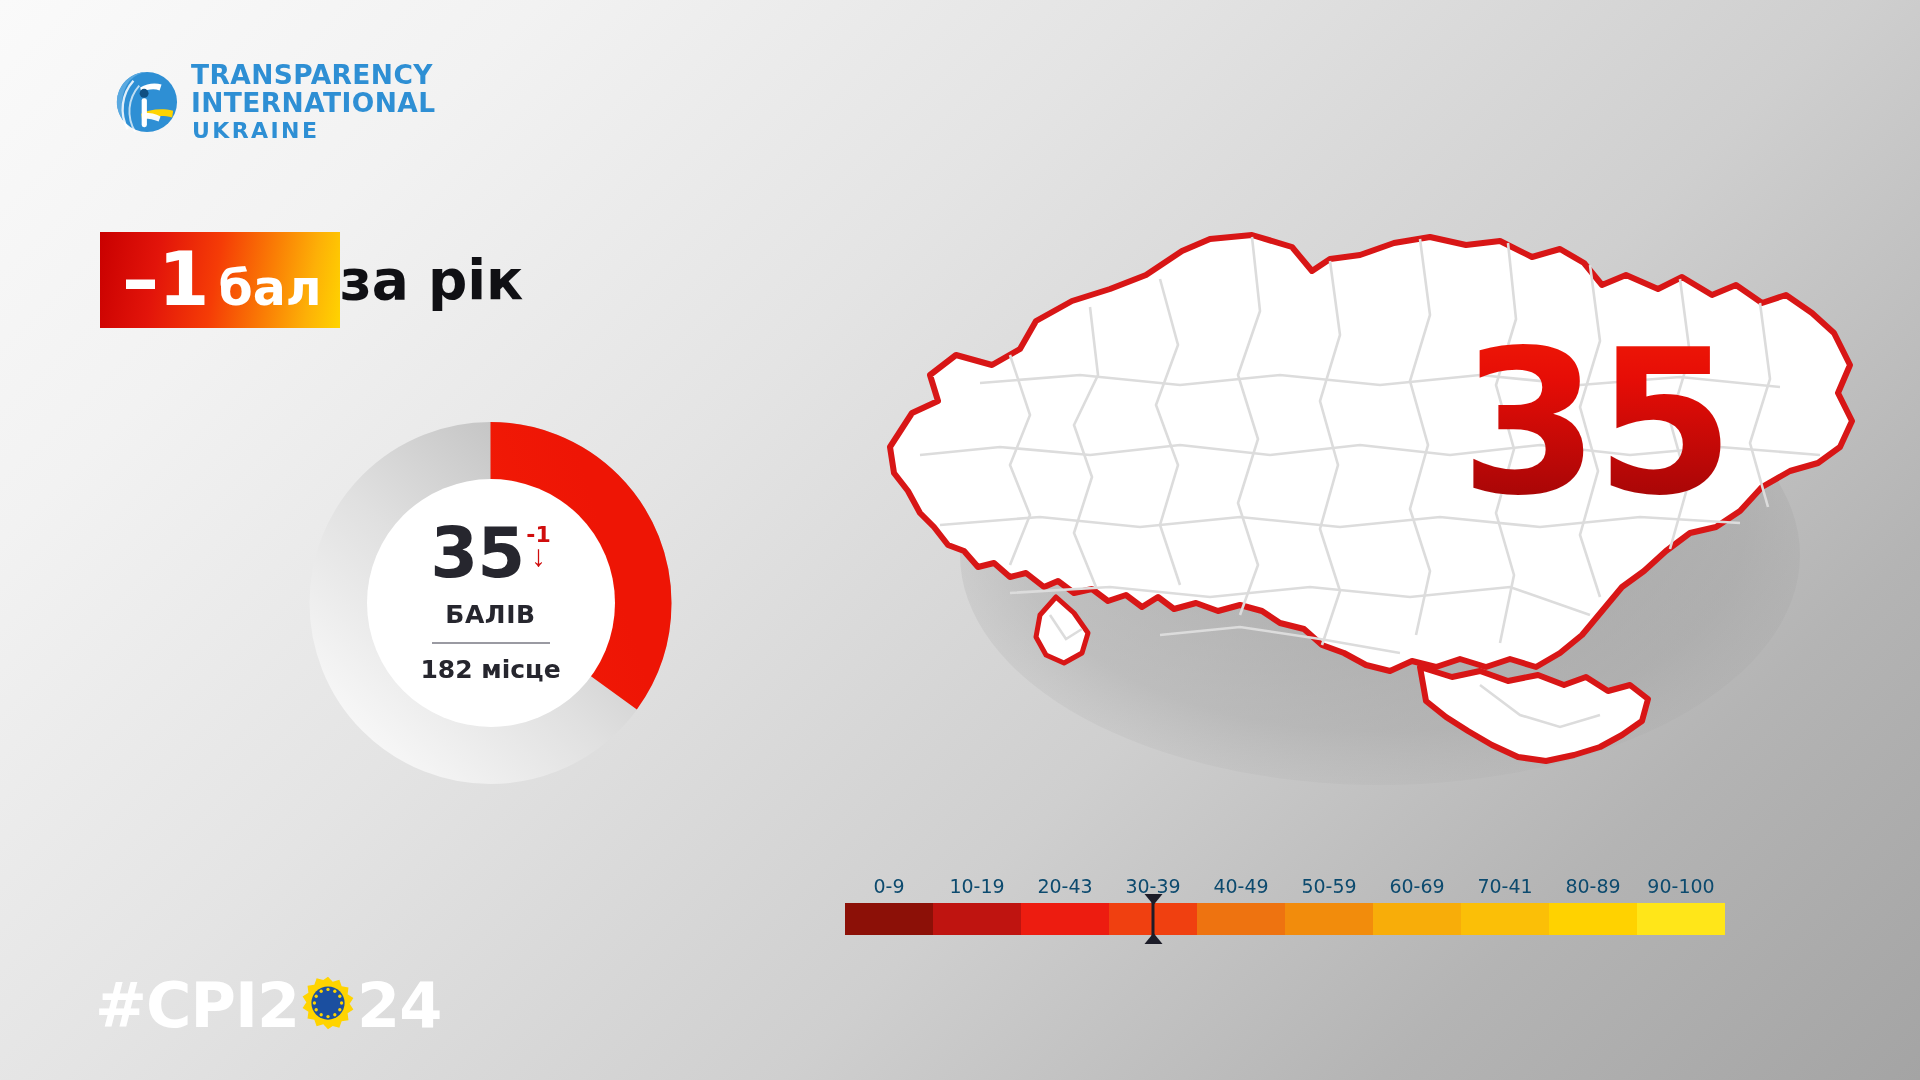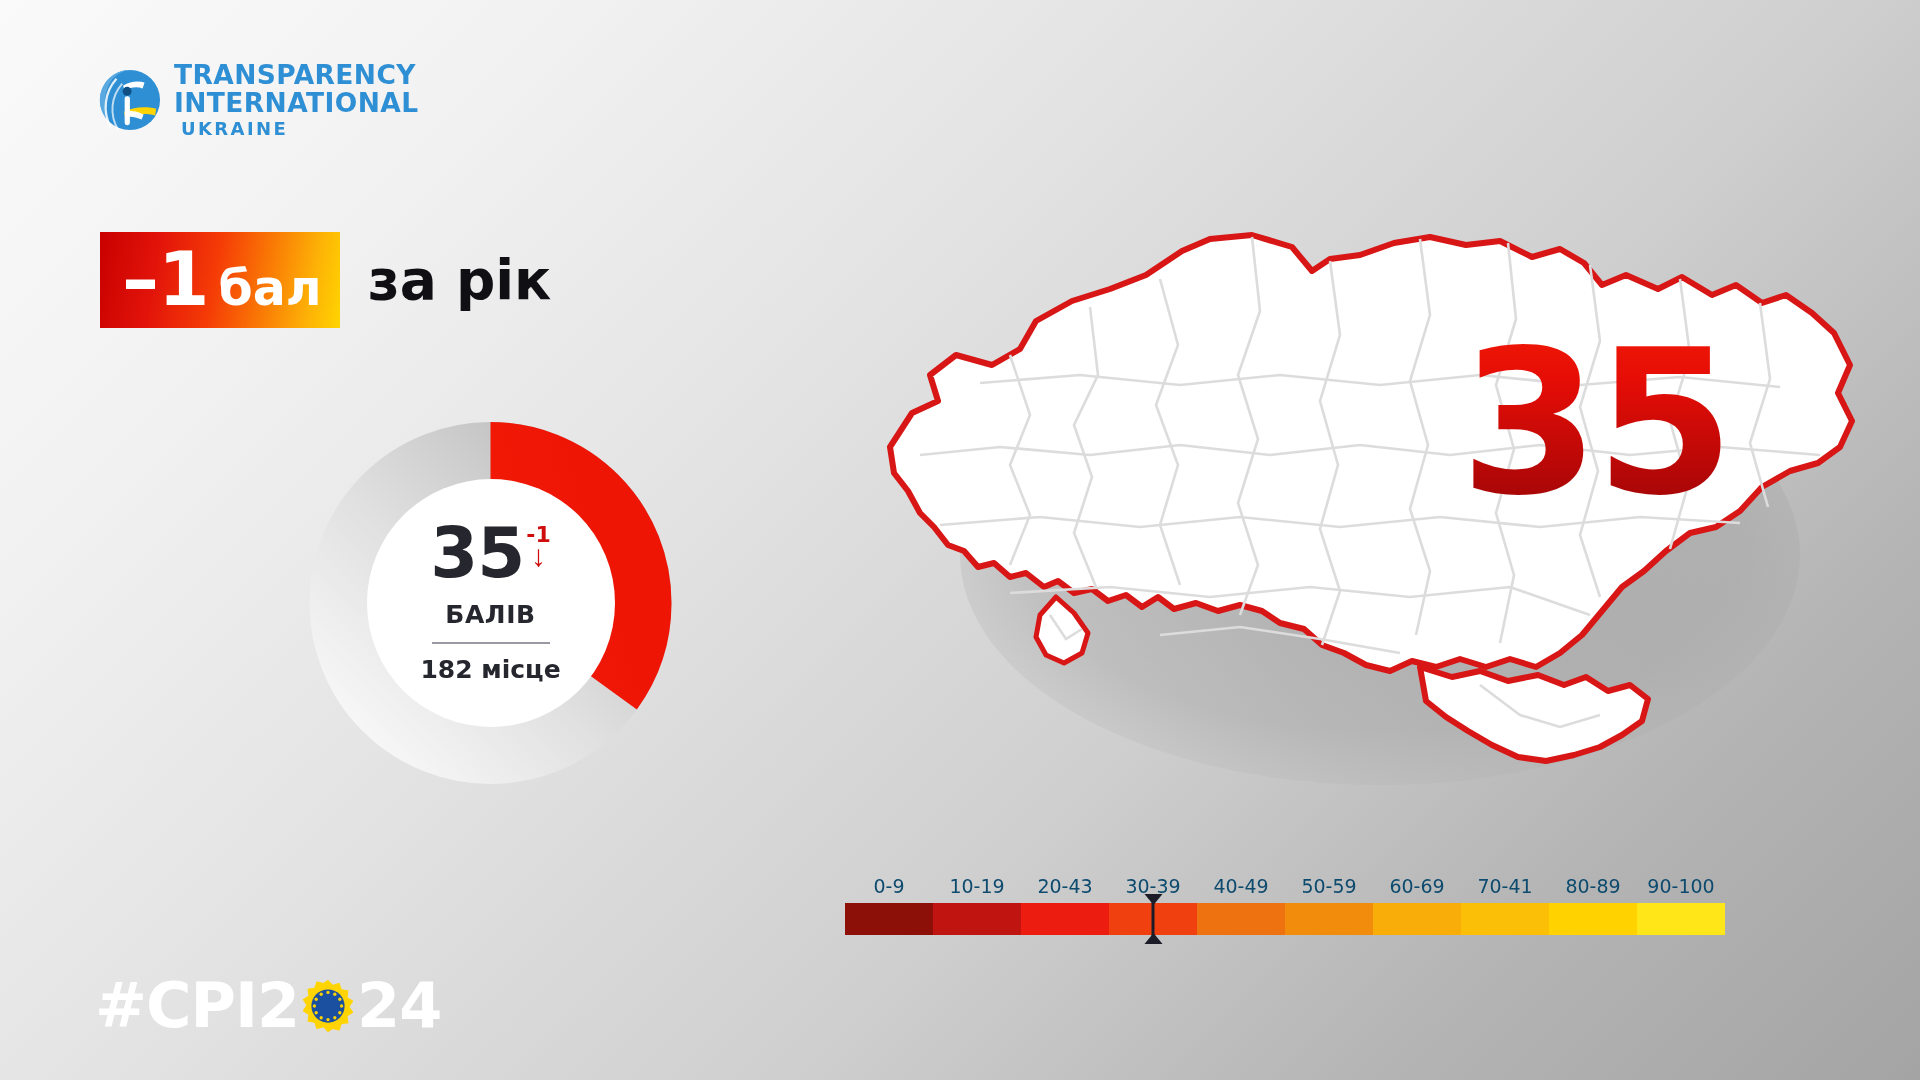--- a/index.html
+++ b/index.html
@@ -5,50 +5,50 @@
   html,body{margin:0;padding:0;}
   body{
     width:1920px;height:1080px;overflow:hidden;
     font-family:"Liberation Sans","DejaVu Sans",sans-serif;
     background:linear-gradient(135deg,#fafafa 0%,#f2f2f2 18%,#e4e4e4 38%,#cfcfcf 62%,#b4b4b4 82%,#a4a4a4 100%);
     position:relative;
   }
   .stage{position:absolute;inset:0;}
 
   
-  .logo{position:absolute;left:99px;top:62px;display:flex;align-items:center;gap:13px;}
+  .logo{position:absolute;left:116px;top:62px;display:flex;align-items:center;gap:13px;}
   .logo-globe{width:62px;height:62px;flex:0 0 62px;}
   .logo-text{display:flex;flex-direction:column;line-height:1.0;}
   .logo-l1,.logo-l2{
     font-size:26.5px;font-weight:700;color:#2e8fd4;letter-spacing:.4px;
     font-family:"DejaVu Sans",sans-serif;
   }
   .logo-l2{margin-top:1px;}
   .logo-l3{
-    font-size:18px;font-weight:700;color:#2e8fd4;letter-spacing:2.4px;
-    margin-top:4px;margin-left:7px;font-family:"DejaVu Sans",sans-serif;
+    font-size:22px;font-weight:700;color:#2e8fd4;letter-spacing:2.4px;
+    margin-top:4px;margin-left:1px;font-family:"DejaVu Sans",sans-serif;
   }
 
   
   .headline{position:absolute;left:100px;top:232px;display:flex;align-items:stretch;}
   .badge{
     background:linear-gradient(100deg,#c90000 0%,#e2140a 24%,#f53c06 48%,#fa7f05 70%,#fdb007 86%,#ffd400 100%);
     padding:12px 18px 14px 22px;display:flex;align-items:baseline;gap:10px;
   }
   .badge-minus{
     color:#fff;font-size:74px;font-weight:800;line-height:.95;letter-spacing:-1px;
     font-family:"DejaVu Sans",sans-serif;
   }
   .badge-unit{
     color:#fff;font-size:49px;font-weight:800;line-height:1;
     font-family:"DejaVu Sans",sans-serif;
   }
   .headline-tail{
     color:#101014;font-size:55px;font-weight:800;line-height:1;
-    align-self:center;margin-left:28px;font-family:"DejaVu Sans",sans-serif;
+    align-self:center;margin-left:0;font-family:"DejaVu Sans",sans-serif;
   }
 
   
   .donut-wrap{position:absolute;left:283px;top:408px;width:415px;height:390px;}
   .donut-center{
     position:absolute;left:50%;top:50%;transform:translate(-50%,-50%);
     width:248px;height:248px;border-radius:50%;background:#fff;
     display:flex;flex-direction:column;align-items:center;justify-content:center;
   }
   .score-row{display:flex;align-items:flex-start;gap:2px;}
@@ -98,21 +98,21 @@
   .legend-pin::after{bottom:0;border-bottom:11px solid #1c1c28;}
   .legend-foot{display:flex;align-items:center;gap:9px;margin-top:9px;}
   .ticks{display:flex;gap:0;flex:1;}
   .ticks b{flex:1;height:10px;border-left:1.6px solid #6e6e6e;display:block;}
   .legend-caption{
     font-size:18px;color:#2f2f2f;white-space:nowrap;
     font-family:"DejaVu Sans",sans-serif;
   }
 
   
-  .hashtag{position:absolute;left:95px;top:975px;display:flex;align-items:center;}
+  .hashtag{position:absolute;left:95px;top:975px;display:flex;align-items:flex-start;}
   .hash-a,.hash-b{
     font-size:62px;font-weight:800;color:#fff;line-height:1;letter-spacing:-1px;
     font-family:"DejaVu Sans",sans-serif;
   }
   .hash-gear{width:56px;height:56px;margin:0 1px;}
 </style>
 </head>
 <body>
 
 <div class="stage">

